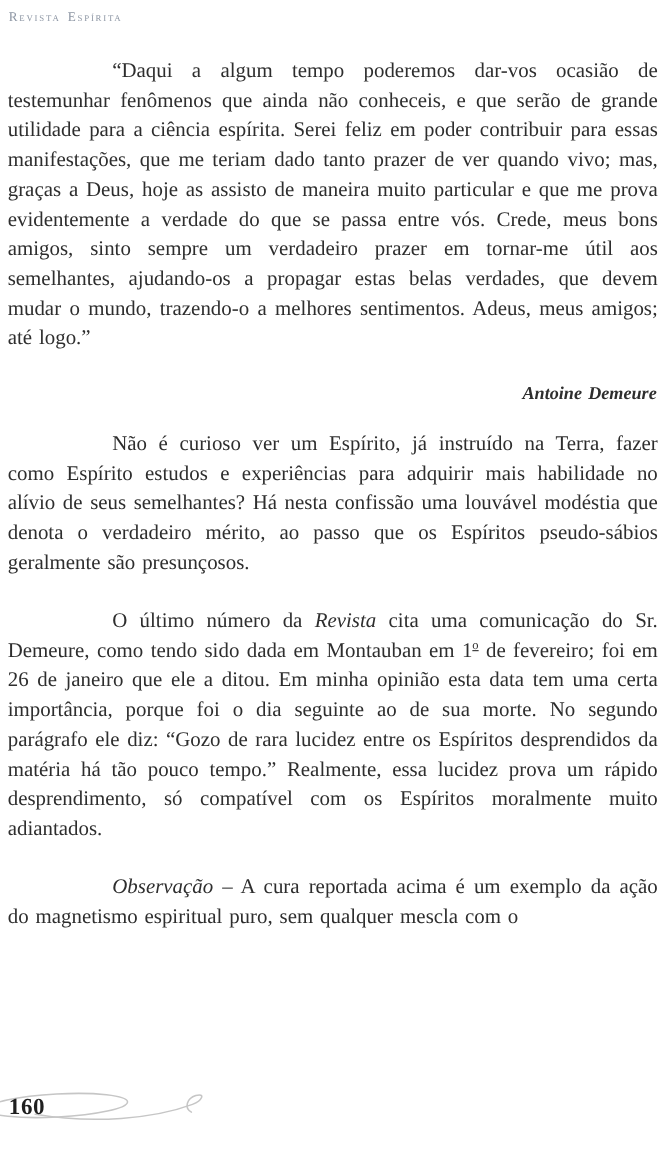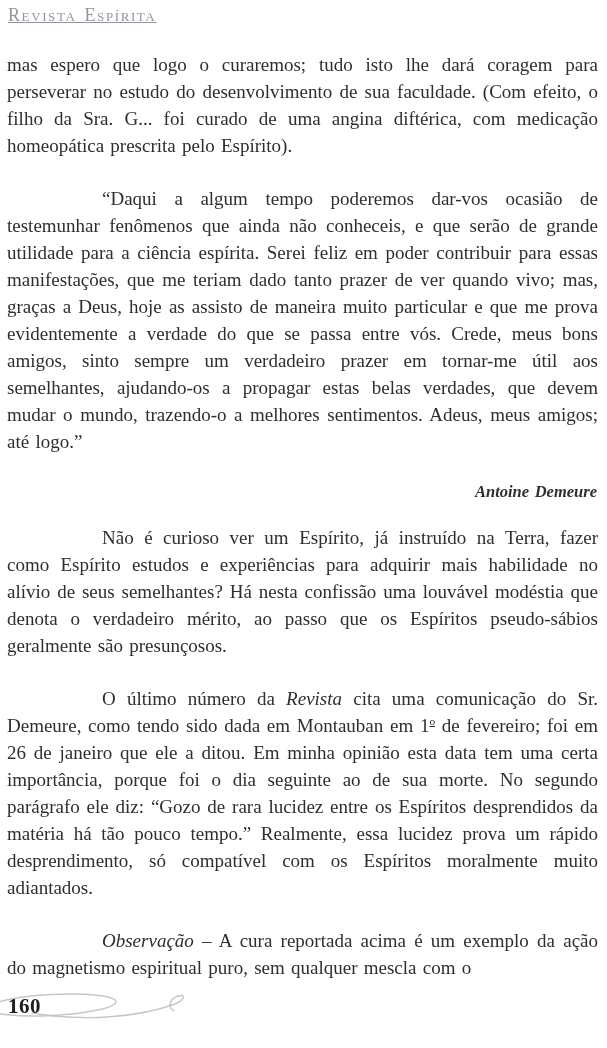--- a/index.html
+++ b/index.html
@@ -16,27 +16,26 @@
   }
   .page {
     box-sizing: border-box;
     width: 607px;
     height: 1048px;
     padding: 6px 9px 0 7px;
     position: relative;
   }
   .running-head {
     font-variant: small-caps;
-    font-size: 18px;
+    font-size: 12px;
     letter-spacing: 1.6px;
     word-spacing: 2px;
     color: var(--header_text, #8d96a4);
     margin-left: 1px;
     line-height: 18px;
-    text-decoration: underline;
   }
   .body-text {
     margin-top: 27px;
     font-size: 19px;
     line-height: 27px;
     color: var(--body_text, #2e2e2e);
     text-align: justify;
     word-spacing: 1.5px;
   }
   .para {
@@ -93,21 +92,20 @@
 </style>
 </head>
 <body>
 
 <div class="page">
 
   <div class="running-head">Revista Espírita</div>
 
   <div class="body-text">
 
-    <p class="para">mas espero que logo o curaremos; tudo isto lhe dará coragem para perseverar no estudo do desenvolvimento de sua faculdade. (Com efeito, o filho da Sra. G... foi curado de uma angina diftérica, com medicação homeopática prescrita pelo Espírito).</p>
 
     <p class="para indent">“Daqui a algum tempo poderemos dar-vos ocasião de testemunhar fenômenos que ainda não conheceis, e que serão de grande utilidade para a ciência espírita. Serei feliz em poder contribuir para essas manifestações, que me teriam dado tanto prazer de ver quando vivo; mas, graças a Deus, hoje as assisto de maneira muito particular e que me prova evidentemente a verdade do que se passa entre vós. Crede, meus bons amigos, sinto sempre um verdadeiro prazer em tornar-me útil aos semelhantes, ajudando-os a propagar estas belas verdades, que devem mudar o mundo, trazendo-o a melhores sentimentos. Adeus, meus amigos; até logo.”</p>
 
     <div class="signature">Antoine Demeure</div>
 
     <p class="para indent">Não é curioso ver um Espírito, já instruído na Terra, fazer como Espírito estudos e experiências para adquirir mais habilidade no alívio de seus semelhantes? Há nesta confissão uma louvável modéstia que denota o verdadeiro mérito, ao passo que os Espíritos pseudo-sábios geralmente são presunçosos.</p>
 
     <p class="para indent"><span>O último número da </span><span class="italic">Revista</span><span> cita uma comunicação do Sr. Demeure, como tendo sido dada em Montauban em 1</span><span class="ordinal">o</span><span> de fevereiro; foi em 26 de janeiro que ele a ditou. Em minha opinião esta data tem uma certa importância, porque foi o dia seguinte ao de sua morte. No segundo parágrafo ele diz: “Gozo de rara lucidez entre os Espíritos desprendidos da matéria há tão pouco tempo.” Realmente, essa lucidez prova um rápido desprendimento, só compatível com os Espíritos moralmente muito adiantados.</span></p>
 
     <p class="para indent last"><span class="italic">Observação</span><span> – A cura reportada acima é um exemplo da ação do magnetismo espiritual puro, sem qualquer mescla com o</span></p>

